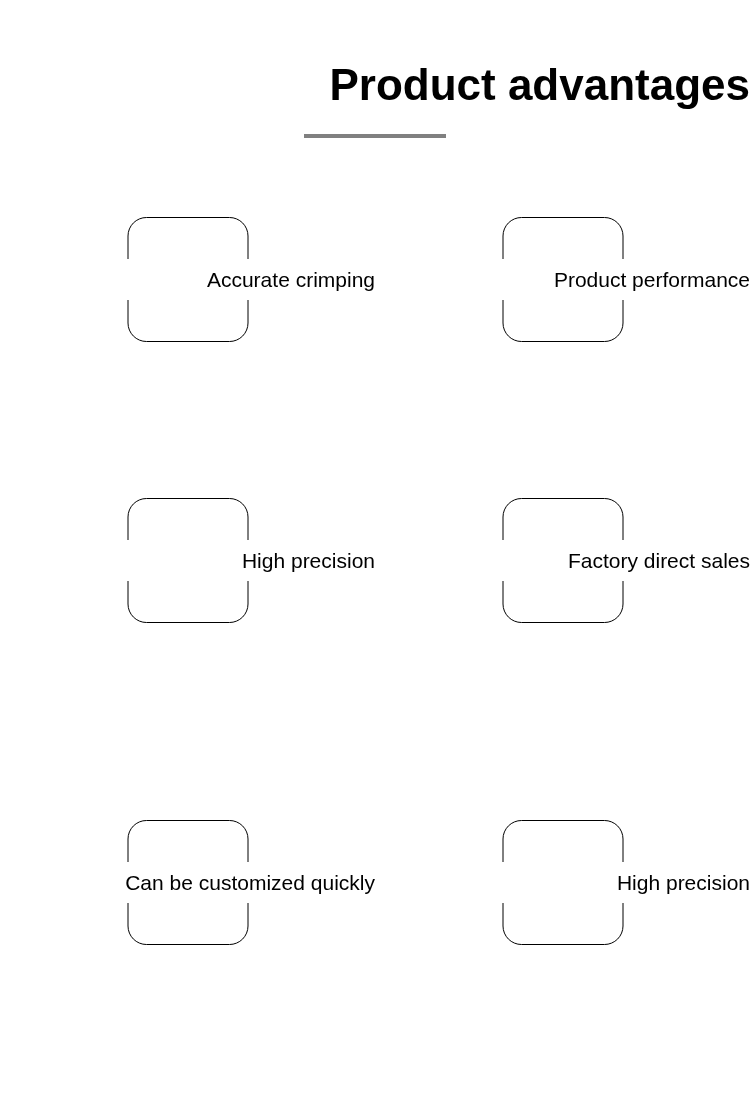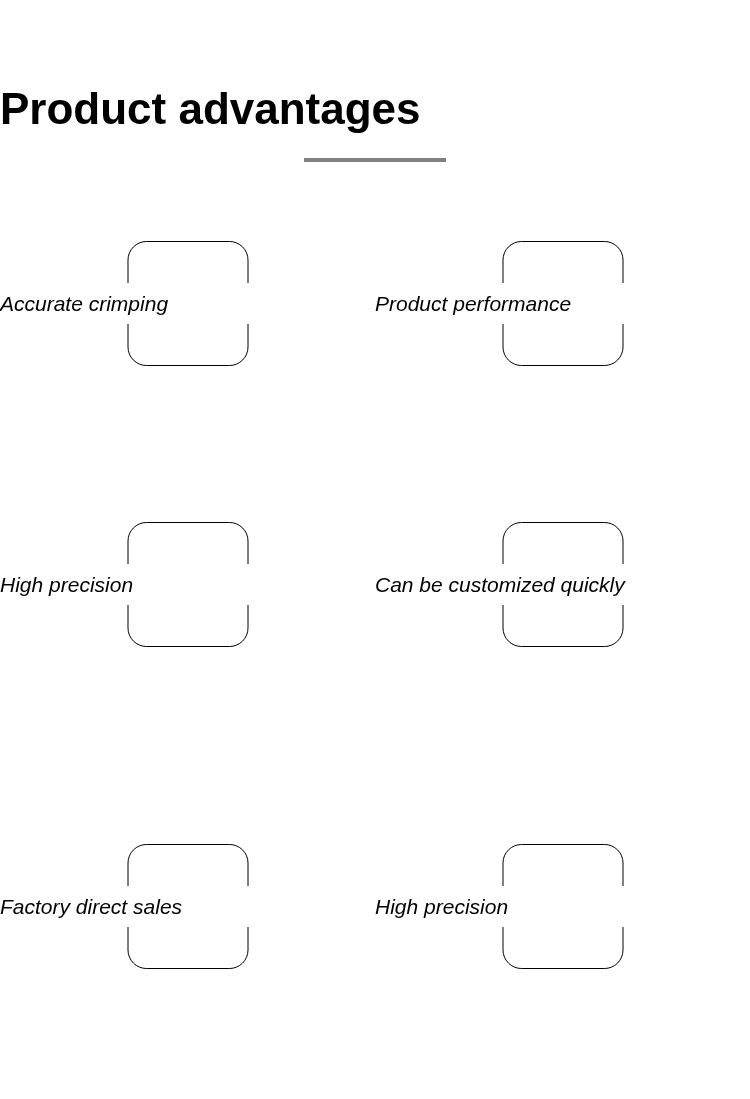--- a/index.html
+++ b/index.html
@@ -14,22 +14,22 @@
   body {
     font-family: "Liberation Sans", sans-serif;
     color: #000000;
     position: relative;
     overflow: hidden;
   }
 
   
   .page-header {
     width: 750px;
-    padding-top: 86px;
-    text-align: left;
+    padding-top: 62px;
+    text-align: right;
   }
 
   .page-title {
     font-size: 44px;
     font-weight: bold;
     line-height: 1.05;
     letter-spacing: 0px;
     color: #000000;
     white-space: nowrap;
   }
@@ -74,22 +74,21 @@
   
   .advantage-band {
     position: absolute;
     top: 64px;
     left: 0;
     width: 375px;
     height: 41px;
     background: #ffffff;
     display: flex;
     align-items: center;
-    justify-content: flex-start;
-    font-style: italic;
+    justify-content: flex-end;
   }
 
   .advantage-label {
     font-size: 21px;
     font-weight: normal;
     line-height: 1;
     color: #000000;
     white-space: nowrap;
     text-align: center;
   }
@@ -118,31 +117,31 @@
     </div>
   </div>
 
   <div class="advantage-cell row-2">
     <div class="advantage-box"></div>
     <div class="advantage-band">
       <span class="advantage-label">High precision</span>
     </div>
   </div>
 
+  <div class="advantage-cell row-2">
+    <div class="advantage-box"></div>
+    <div class="advantage-band">
+      <span class="advantage-label">Factory direct sales</span>
+    </div>
+  </div>
+
   <div class="advantage-cell row-3">
     <div class="advantage-box"></div>
     <div class="advantage-band">
       <span class="advantage-label">Can be customized quickly</span>
-    </div>
-  </div>
-
-  <div class="advantage-cell row-2">
-    <div class="advantage-box"></div>
-    <div class="advantage-band">
-      <span class="advantage-label">Factory direct sales</span>
     </div>
   </div>
 
   <div class="advantage-cell row-3">
     <div class="advantage-box"></div>
     <div class="advantage-band">
       <span class="advantage-label">High precision</span>
     </div>
   </div>
 

